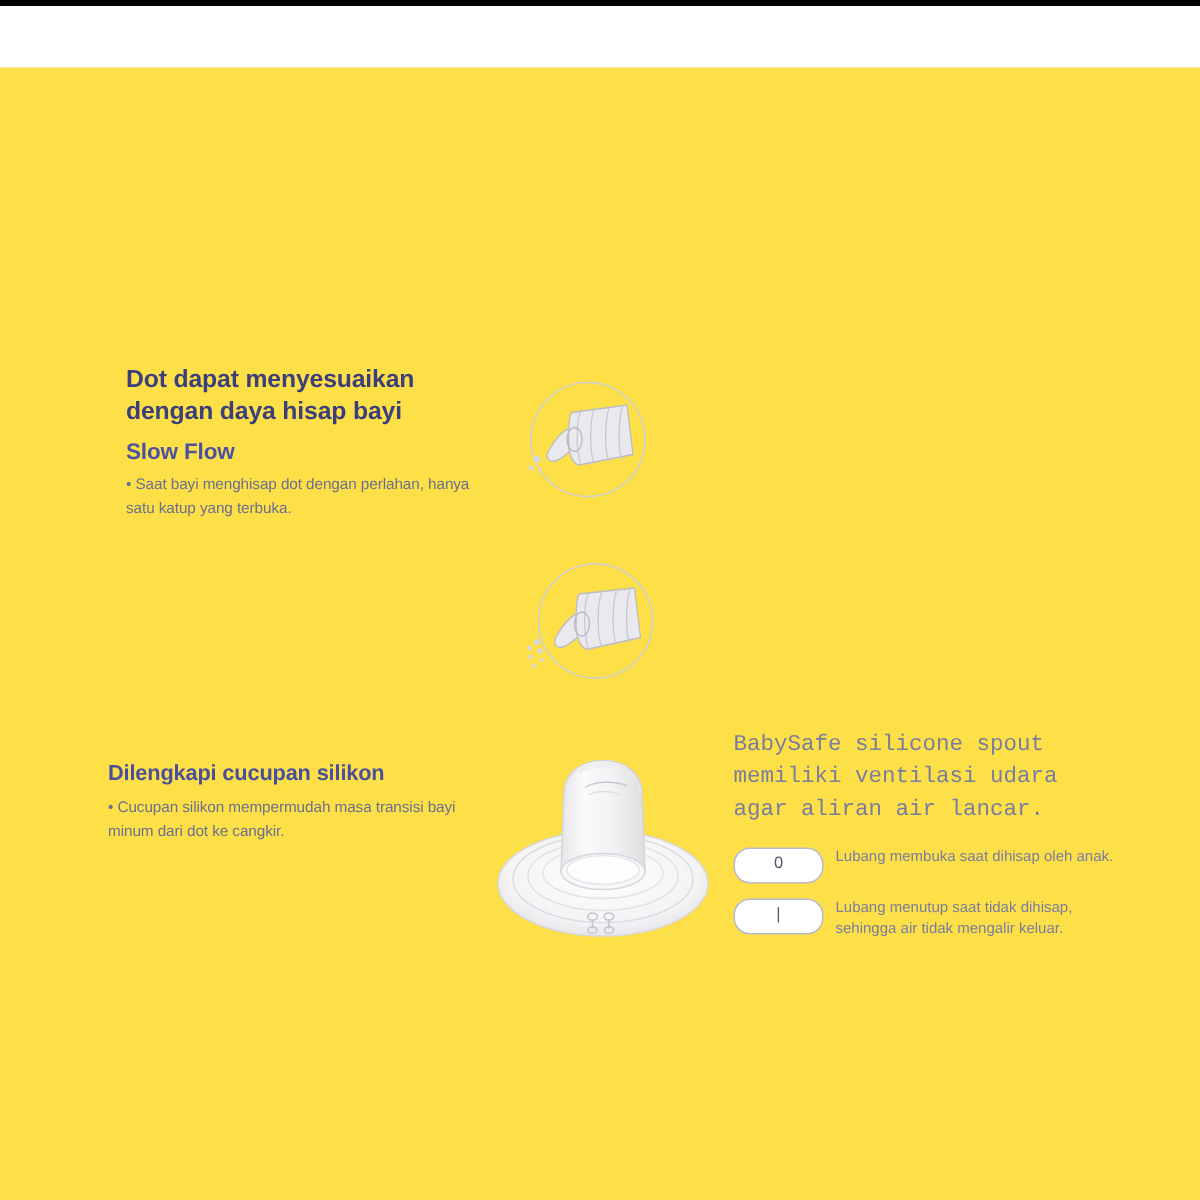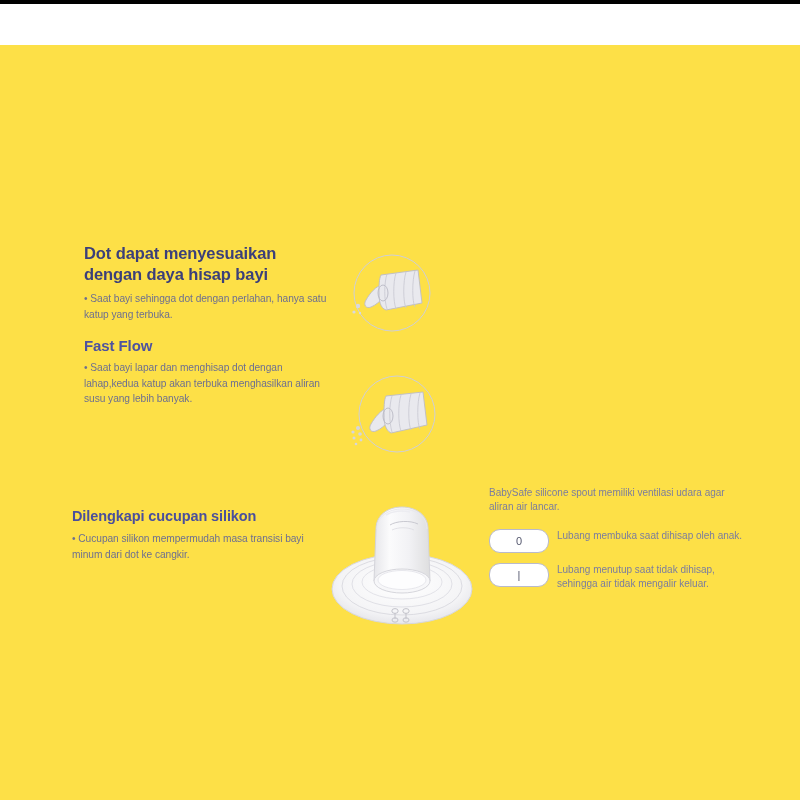--- a/index.html
+++ b/index.html
@@ -45,21 +45,21 @@
     color:#4a4f9c;font-size:14.5px;font-weight:bold;margin:0 0 7px 0;
     letter-spacing:-0.1px;
   }
 
   
   #product-photo{position:absolute;left:322px;top:440px;}
 
   
   .sec-right{position:absolute;left:489px;top:441px;width:258px;}
   .right-intro{
-    color:#7b7d9e;font-size:10px;line-height:1.42;margin:0 0 14px 0;
+    color:#7b7d9e;font-size:15px;line-height:1.42;margin:0 0 14px 0;font-family:Liberation Mono, monospace;
   }
   .right-head{
     color:#4b4f93;font-size:11px;font-weight:bold;margin:0 0 8px 0;
     text-align:right;padding-right:6px;
   }
   .hole-row{display:flex;align-items:flex-start;margin-bottom:9px;}
   .pill{
     flex:0 0 auto;width:58px;height:22px;border:1px solid #b9bacb;
     border-radius:11px;background:#fff;margin-right:8px;margin-top:1px;
     display:flex;align-items:center;justify-content:center;
@@ -73,26 +73,23 @@
 </head>
 <body>
 
 <div class="top-bar"></div>
 
 <div class="page">
 
   <div class="sec-flow">
     <p class="h-main">Dot dapat menyesuaikan dengan daya hisap bayi</p>
 
-    <p class="body-txt">• Saat bayi sehingga dot dengan perlahan, hanya satu katup yang terbuka.</p>
-
-    <div class="fast-block">
-      <p class="h-sub">Fast Flow</p>
-      <p class="body-txt">• Saat bayi lapar dan menghisap dot dengan lahap,kedua katup akan terbuka menghasilkan aliran susu yang lebih banyak.</p>
-    </div>
+    <p class="h-sub">Slow Flow</p>
+    <p class="body-txt">• Saat bayi menghisap dot dengan perlahan, hanya satu katup yang terbuka.</p>
+
   </div>
 
   <div class="illus" id="illus-slow">
     <svg width="115" height="95" viewBox="0 0 115 95">
       <circle cx="62" cy="45" r="38" fill="none" stroke="#cfcfd6" stroke-width="1"></circle>
       <g fill="#e9e9ee" stroke="#bcbcc6" stroke-width="0.9" stroke-linejoin="round">
         <path d="M52 37 C46 38 40 45 36 52 C33 57 36 61 41 59 C46 57 50 53 53 50 Z"></path>
         <path d="M51 27 L88 22 L92 55 L56 62 C50 60 49 52 49 45 C49 38 49 31 51 27 Z"></path>
       </g>
       <g stroke="#c6c6d0" stroke-width="0.8" fill="none">

